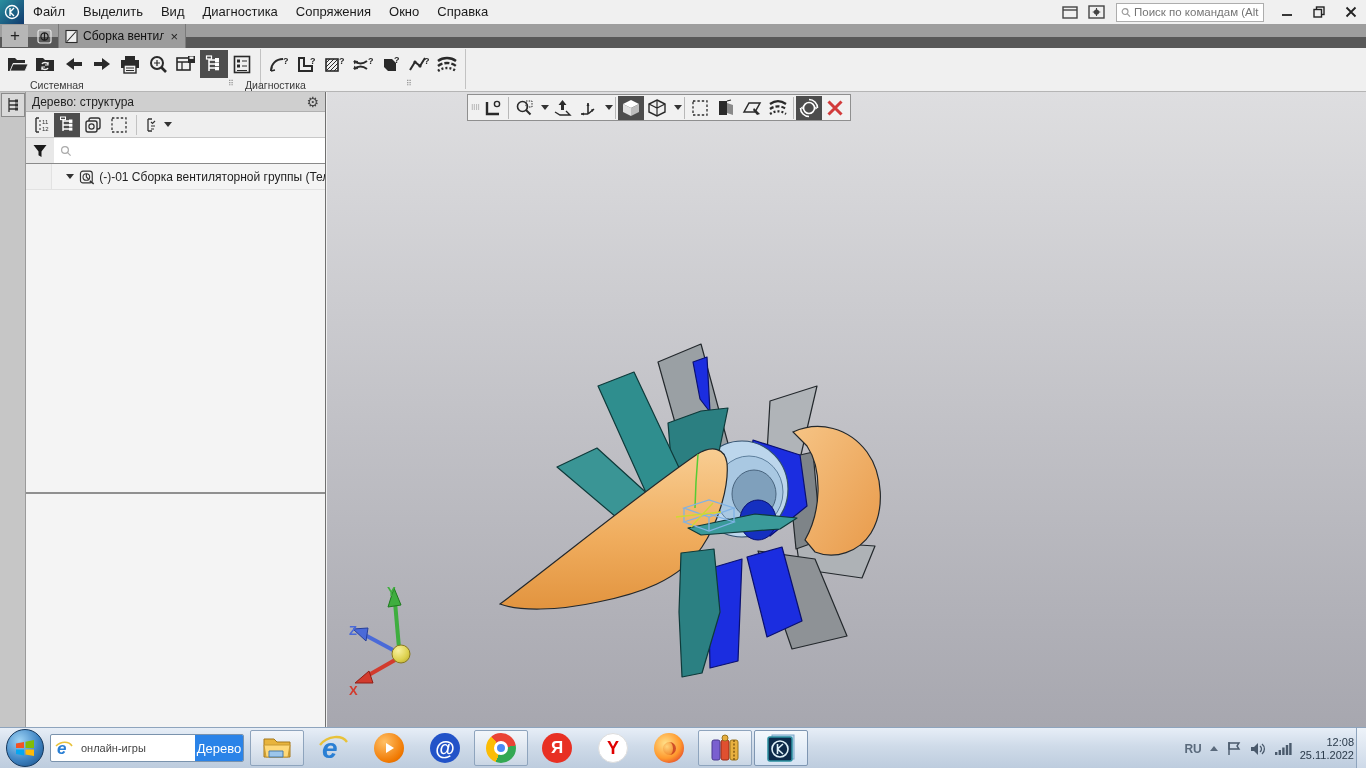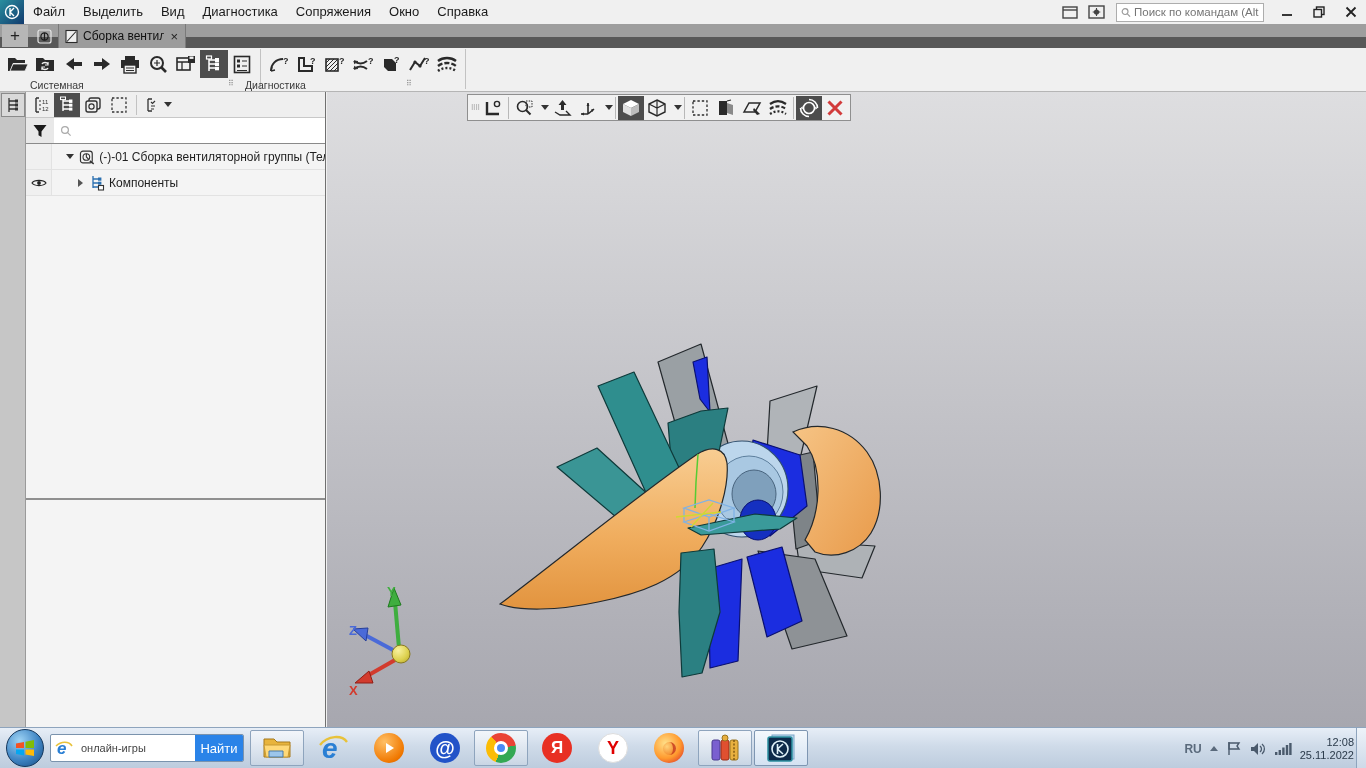--- a/index.html
+++ b/index.html
@@ -305,20 +305,24 @@
         <svg width="14" height="16" viewBox="0 0 14 16">
           <path d="M3 1v14M3 4h6M3 8h6M3 12h6" stroke="#333" stroke-width="1.3" fill="none"></path>
           <rect x="9" y="2.5" width="3" height="3" fill="#333"></rect>
           <rect x="9" y="6.5" width="3" height="3" fill="#333"></rect>
           <rect x="9" y="10.5" width="3" height="3" fill="#333"></rect>
         </svg>
       </div>
     </div>
 
     <div class="tree-panel">
+      <div class="tp-header">
+        <span class="tp-title">Дерево: структура</span>
+        <span class="tp-gear">⚙</span>
+      </div>
       <div class="tp-tools">
         <div class="tpbtn">
           <svg width="18" height="18" viewBox="0 0 18 18">
             <path d="M4 2v14M4 2h3M4 16h3" stroke="#333" stroke-width="1.4" fill="none"></path>
             <path d="M7 5h2M7 9h2M7 13h2" stroke="#333" stroke-width="1.1"></path>
             <text x="10" y="8" font-size="6" fill="#333">11</text>
             <text x="10" y="15" font-size="6" fill="#333">12</text>
           </svg>
         </div>
         <div class="tpbtn pressed">
@@ -370,36 +374,20 @@
         <div class="trow">
           <div class="trow-gutter"></div>
           <span style="margin-left:14px" class="tri-down"></span>
           <svg width="17" height="16" viewBox="0 0 17 16" style="margin-left:5px">
             <rect x="1.5" y="2" width="12" height="12" rx="2.5" fill="#f4f4f4" stroke="#333" stroke-width="1.2"></rect>
             <circle cx="7.5" cy="8" r="3.4" fill="none" stroke="#333" stroke-width="1.1"></circle>
             <path d="M7.5 4.6V8l2.4 2.4" fill="none" stroke="#333" stroke-width="1.1"></path>
             <path d="M11 12l4 3" stroke="#333" stroke-width="1.4"></path>
           </svg>
           <span class="trow-label">(-)-01 Сборка вентиляторной группы (Тел</span>
-        </div>
-        <div class="trow">
-          <div class="trow-gutter">
-            <svg width="16" height="10" viewBox="0 0 16 10">
-              <path d="M1 5c2.5-3.4 11.5-3.4 14 0C12.5 8.4 3.5 8.4 1 5z" fill="none" stroke="#222" stroke-width="1.2"></path>
-              <circle cx="8" cy="5" r="1.9" fill="#222"></circle>
-            </svg>
-          </div>
-          <span style="margin-left:26px" class="tri-right"></span>
-          <svg width="16" height="16" viewBox="0 0 16 16" style="margin-left:6px">
-            <path d="M4 1v12M4 4h5M4 8h5M4 12h5" stroke="#2a6fb0" stroke-width="1.3" fill="none"></path>
-            <rect x="9" y="2.5" width="3.4" height="3.2" fill="#2a6fb0"></rect>
-            <rect x="9" y="6.7" width="3.4" height="3" fill="#2a6fb0"></rect>
-            <rect x="9.5" y="10.5" width="5" height="4.5" fill="#fff" stroke="#333" stroke-width="1.1"></rect>
-          </svg>
-          <span class="trow-label">Компоненты</span>
         </div>
       </div>
       <div class="tree-divider"></div>
       <div class="tree-empty"></div>
     </div>
 
     <div class="viewport">
 
       <div class="float-bar">
         <div class="grip">⠿⠿</div>
@@ -586,21 +574,21 @@
         <path d="M1 10.4h8v6.1l-8-1.5z" fill="#05a6f0"></path>
         <path d="M10.5 10.4H19V17l-8.5-1.6z" fill="#ffba08"></path>
       </svg>
     </div>
     <div class="tsearch">
       <svg width="22" height="22" viewBox="0 0 22 22" style="margin:0 2px">
         <text x="4" y="17" font-size="17" font-style="italic" font-weight="bold" fill="#2a7fd4">e</text>
         <path d="M3 9c5-5 13-5 16 0" fill="none" stroke="#e8c23a" stroke-width="1.6"></path>
       </svg>
       <span class="tsearch-text">онлайн-игры</span>
-      <span class="tsearch-btn">Найти</span>
+      <span class="tsearch-btn">Дерево</span>
     </div>
     <div class="task-btn boxed" style="margin-left:6px">
       <svg width="32" height="26" viewBox="0 0 32 26">
         <path d="M3 4h10l3 3h13v15H3z" fill="#e8b43c" stroke="#a5791c" stroke-width="1"></path>
         <path d="M3 10h26l-2 12H5z" fill="#ffd978" stroke="#c89a32" stroke-width="1"></path>
         <path d="M8 16h14v6H8z" fill="#9cc6ea" stroke="#4a7ba6" stroke-width="1"></path>
       </svg>
     </div>
     <div class="task-btn">
       <svg width="34" height="30" viewBox="0 0 34 30">

